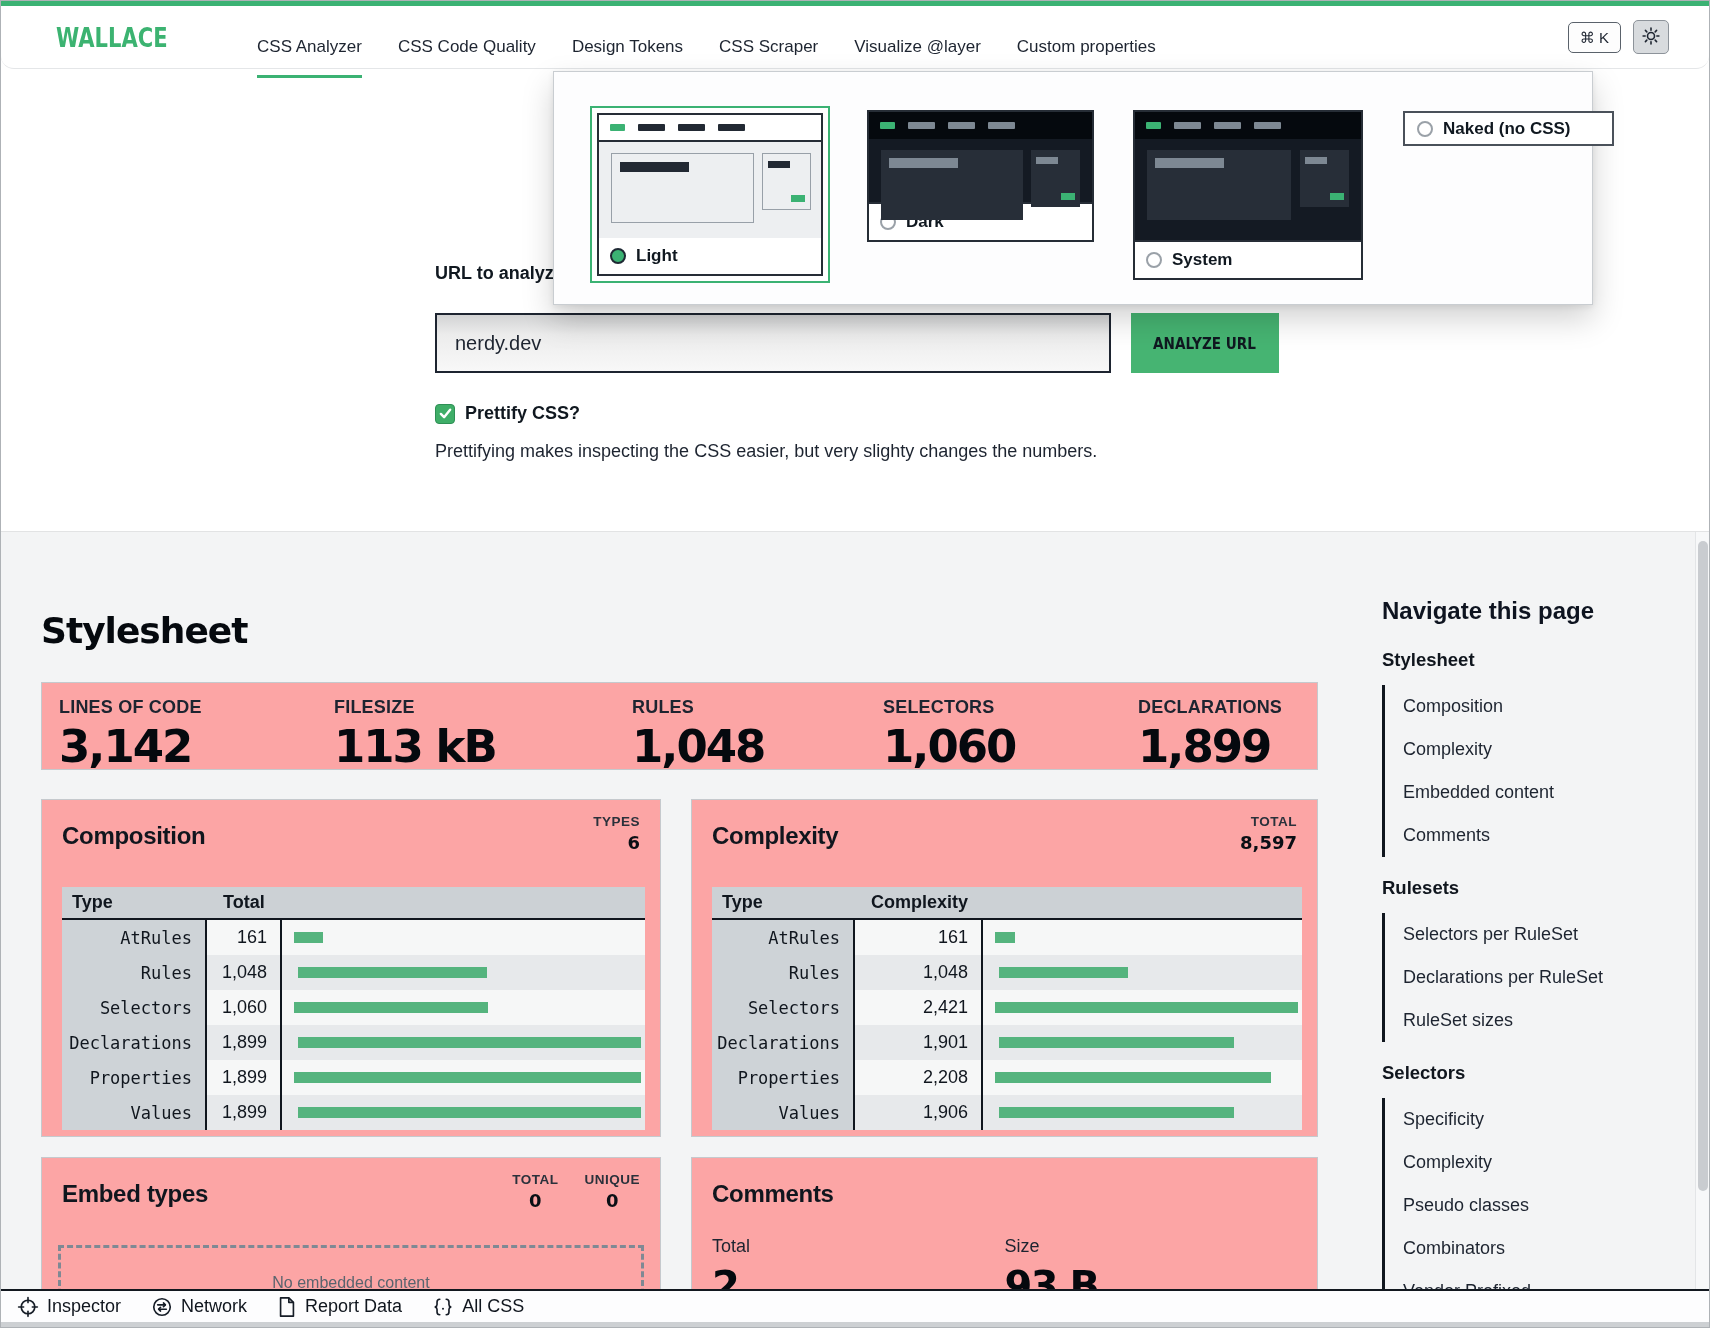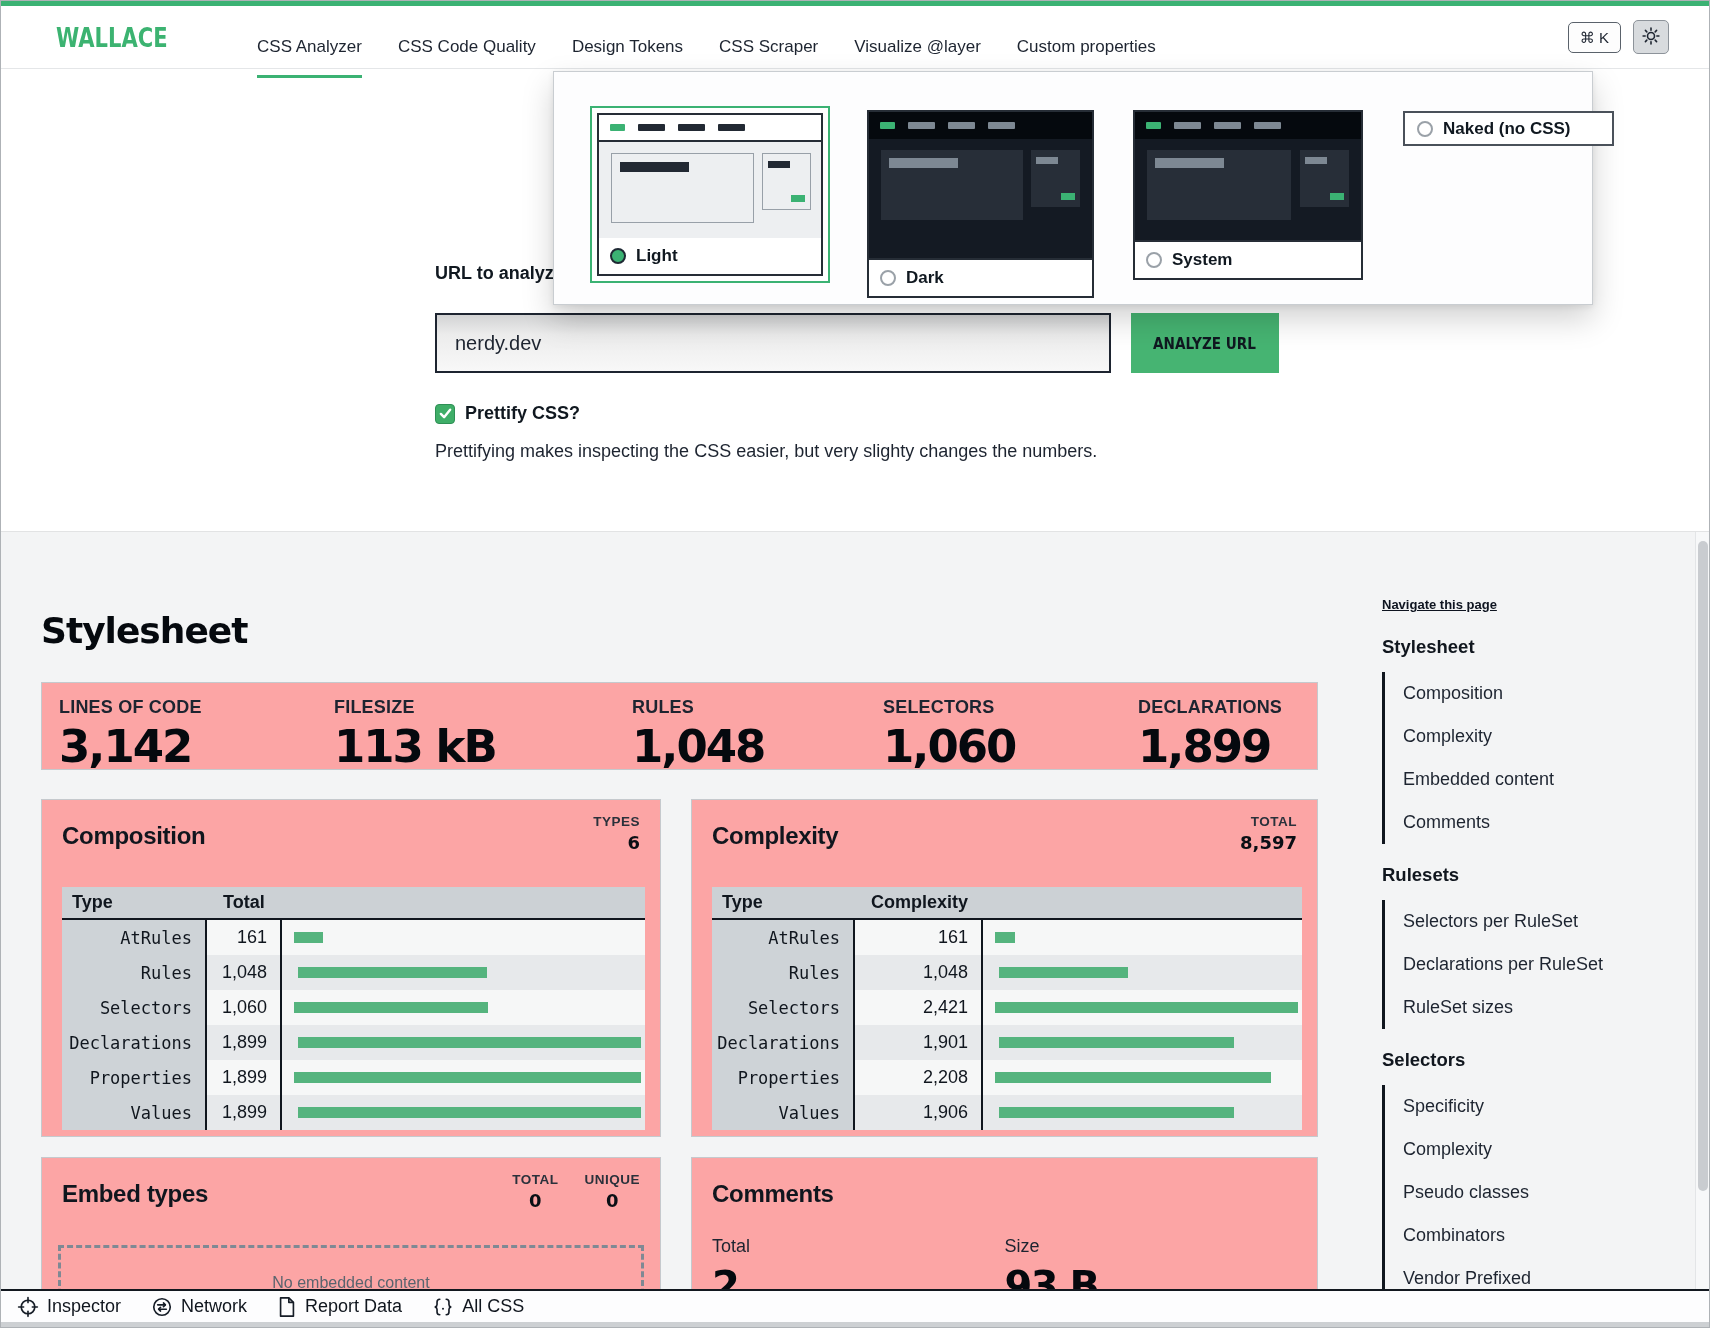--- a/index.html
+++ b/index.html
@@ -5,21 +5,21 @@
 <style>
   * { box-sizing: border-box; margin: 0; padding: 0; }
   html,body { background:#e8e9ea; }
   body { font-family: "Liberation Sans", sans-serif; color:#161d27; }
   .canvas { position:relative; width:1710px; height:1328px; background:#fff;
             border:1px solid #aeb2b6; overflow:hidden; }
 
   
   .topstrip { position:absolute; left:0; top:0; width:100%; height:5px; background:#3bb273; }
   .navbar { position:absolute; left:0; top:5px; width:100%; height:63px; background:#fff;
-            border-bottom:1.5px solid #e4e6e8; display:flex; align-items:center; z-index:10; }
+            border-bottom:1.5px solid #e4e6e8; display:flex; align-items:center; z-index:10;border-radius:13px; }
   .logo { margin-left:55px; font-family:"DejaVu Sans", sans-serif; font-weight:bold;
           font-size:27px; color:#3cb371; letter-spacing:0px; transform:scaleX(.78);
           transform-origin:left center; white-space:nowrap; }
   .nav-items { display:flex; gap:36px; margin-left:58px; height:100%; align-items:center;margin-top:20px; }
   .nav-item { position:relative; font-size:17px; color:#1d2430; height:100%;
               display:flex; align-items:center; cursor:pointer; white-space:nowrap; }
   .nav-item.active::after { content:""; position:absolute; left:0; right:0; bottom:0;
               height:3.5px; background:#3bb273; }
   .nav-right { margin-left:auto; margin-right:40px; display:flex; align-items:center; gap:12px; }
   .kbd-btn { border:1.5px solid #5a626b; border-radius:5px; background:#fdfdfd;
@@ -28,21 +28,21 @@
                border-radius:5px; display:flex; align-items:center; justify-content:center; }
 
   
   .theme-panel { position:absolute; left:552px; top:70px; width:1040px; height:234px;
                  background:#fdfdfe; border:1.5px solid #c9cdd1; z-index:50;
                  box-shadow:0 14px 30px rgba(0,0,0,.18), 0 2px 6px rgba(0,0,0,.08); }
   .tcard { position:absolute; cursor:pointer; }
   .tcard.light { left:36px; top:34px; width:240px; height:177px;
                  border:2.5px solid #3bb273; padding:5px; background:#fff; }
   .tcard .inner { border:2px solid #262d36; height:100%; display:flex; flex-direction:column; background:#fff; }
-  .tcard.dark   { left:313px; top:38px; width:227px; height:188px; border:2px solid #262d36; background:#fff; }
+  .tcard.dark   { left:313px; top:38px; width:227px; height:132px; border:2px solid #262d36; background:#fff; }
   .tcard.system { left:579px; top:38px; width:230px; height:170px; border:2px solid #262d36; background:#fff; }
   .tcard.dark .inner, .tcard.system .inner { border:none; }
   .mini-nav { height:27px; display:flex; align-items:center; gap:13px; padding-left:11px; flex:none; }
   .mini-nav.lightv { background:#fff; border-bottom:2px solid #262d36; }
   .mini-nav.darkv  { background:#05090e; }
   .pill { height:7px; border-radius:1px; flex:none; }
   .pill.green { width:15px; background:#3bb273; }
   .pill.ink   { width:27px; background:#222933; }
   .pill.gray  { width:27px; background:#7d8893; }
   .mini-body { position:relative; flex:1; }
@@ -132,21 +132,21 @@
   .dashed-box .empty-text { margin-top:26px; font-size:16px; color:#5a646e;text-align:center; }
 
   .comments-body { position:absolute; left:20px; right:20px; top:78px; display:flex; }
   .cm-col { width:295px; }
   .cm-label { font-size:18px; color:#1d2430; }
   .cm-value { font-family:"DejaVu Sans", sans-serif; font-weight:bold; font-size:40px;
               color:#05090e; letter-spacing:-1.5px; margin-top:6px; }
 
   
   .page-nav { position:absolute; left:1381px; top:65px; width:250px; }
-  .pn-title { font-size:13px; font-weight:700; color:#0e1420; margin-bottom:24px;text-decoration:underline; }
+  .pn-title { font-size:24px; font-weight:700; color:#0e1420; margin-bottom:24px; }
   .pn-head { font-size:18.5px; font-weight:700; color:#10161e; margin:20px 0 14px; cursor:pointer; }
   .pn-items { border-left:3px solid #10161e; padding-left:18px; }
   .pn-item { font-size:18px; color:#1d2430; padding:11px 0; cursor:pointer; }
 
   
   .scroll-track { position:absolute; left:1694px; top:531px; width:16px; height:757px;
                   background:#f7f8f9; border-left:1px solid #e3e5e7; z-index:60; }
   .scroll-thumb { position:absolute; left:2px; top:9px; width:10px; height:650px;
                   background:#c9ccd0; border-radius:5px; }
 

